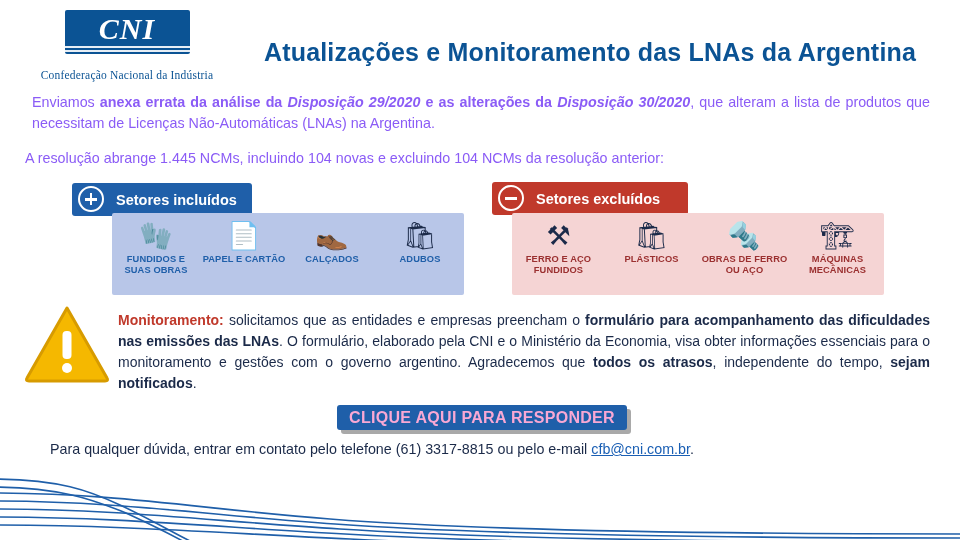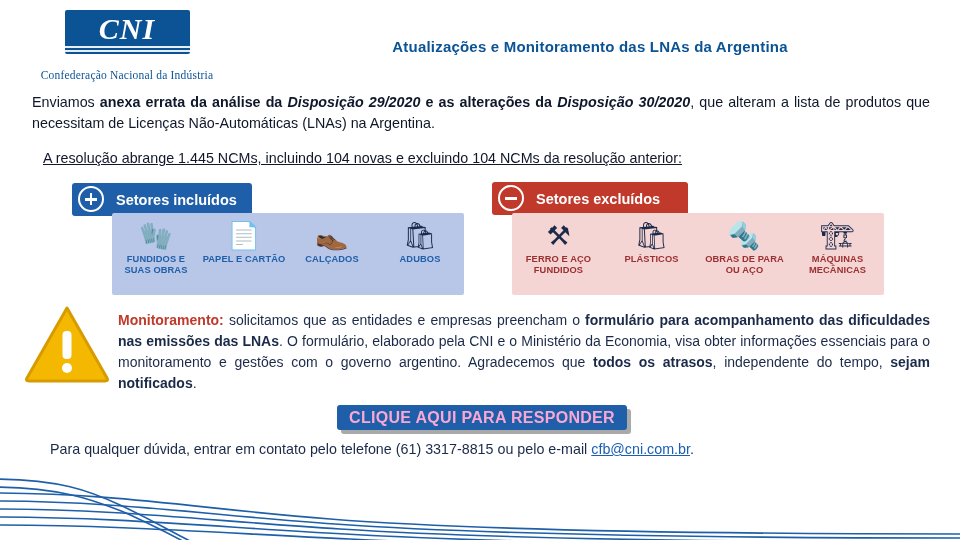--- a/index.html
+++ b/index.html
@@ -68,44 +68,43 @@
     margin-top: 4px;
   }
 
   
   .main-title {
     position: absolute;
     left: 240px;
     top: 38px;
     width: 700px;
     text-align: center;
-    font-size: 15px;
+    font-size: 25px;
     font-weight: bold;
     color: #0b5394;
     letter-spacing: .2px;
   }
 
   
   .para {
     position: absolute;
-    color: #0f172a;
+    color: #8b5cf6;
     font-size: 14.3px;
     line-height: 1.45;
   }
   .para-1 {
     left: 32px;
     top: 92px;
     width: 898px;
     text-align: justify;
   }
   .para-2 {
-    left: 43px;
+    left: 25px;
     top: 148px;
     width: 890px;
-    text-decoration: underline;
   }
   b { font-weight: bold; }
   i { font-style: italic; }
 
   
   .band {
     position: absolute;
     height: 33px;
     border-radius: 3px;
     display: flex;
@@ -321,21 +320,21 @@
   <div class="sector">
     <span class="glyph">⚒</span>
     <span class="lbl">FERRO E AÇO FUNDIDOS</span>
   </div>
   <div class="sector">
     <span class="glyph">🛍</span>
     <span class="lbl">PLÁSTICOS</span>
   </div>
   <div class="sector">
     <span class="glyph">🔩</span>
-    <span class="lbl">OBRAS DE PARA OU AÇO</span>
+    <span class="lbl">OBRAS DE FERRO OU AÇO</span>
   </div>
   <div class="sector">
     <span class="glyph">🏗</span>
     <span class="lbl">MÁQUINAS MECÂNICAS</span>
   </div>
 </div>
 
 <div class="warn-icon">
   <svg width="86" height="78" viewBox="0 0 86 78" xmlns="http://www.w3.org/2000/svg">
     <path d="M43 3 L83 73 Q85 76 81 76 L5 76 Q1 76 3 73 Z" fill="#f5b800" stroke="#d79b00" stroke-width="3" stroke-linejoin="round"></path>

